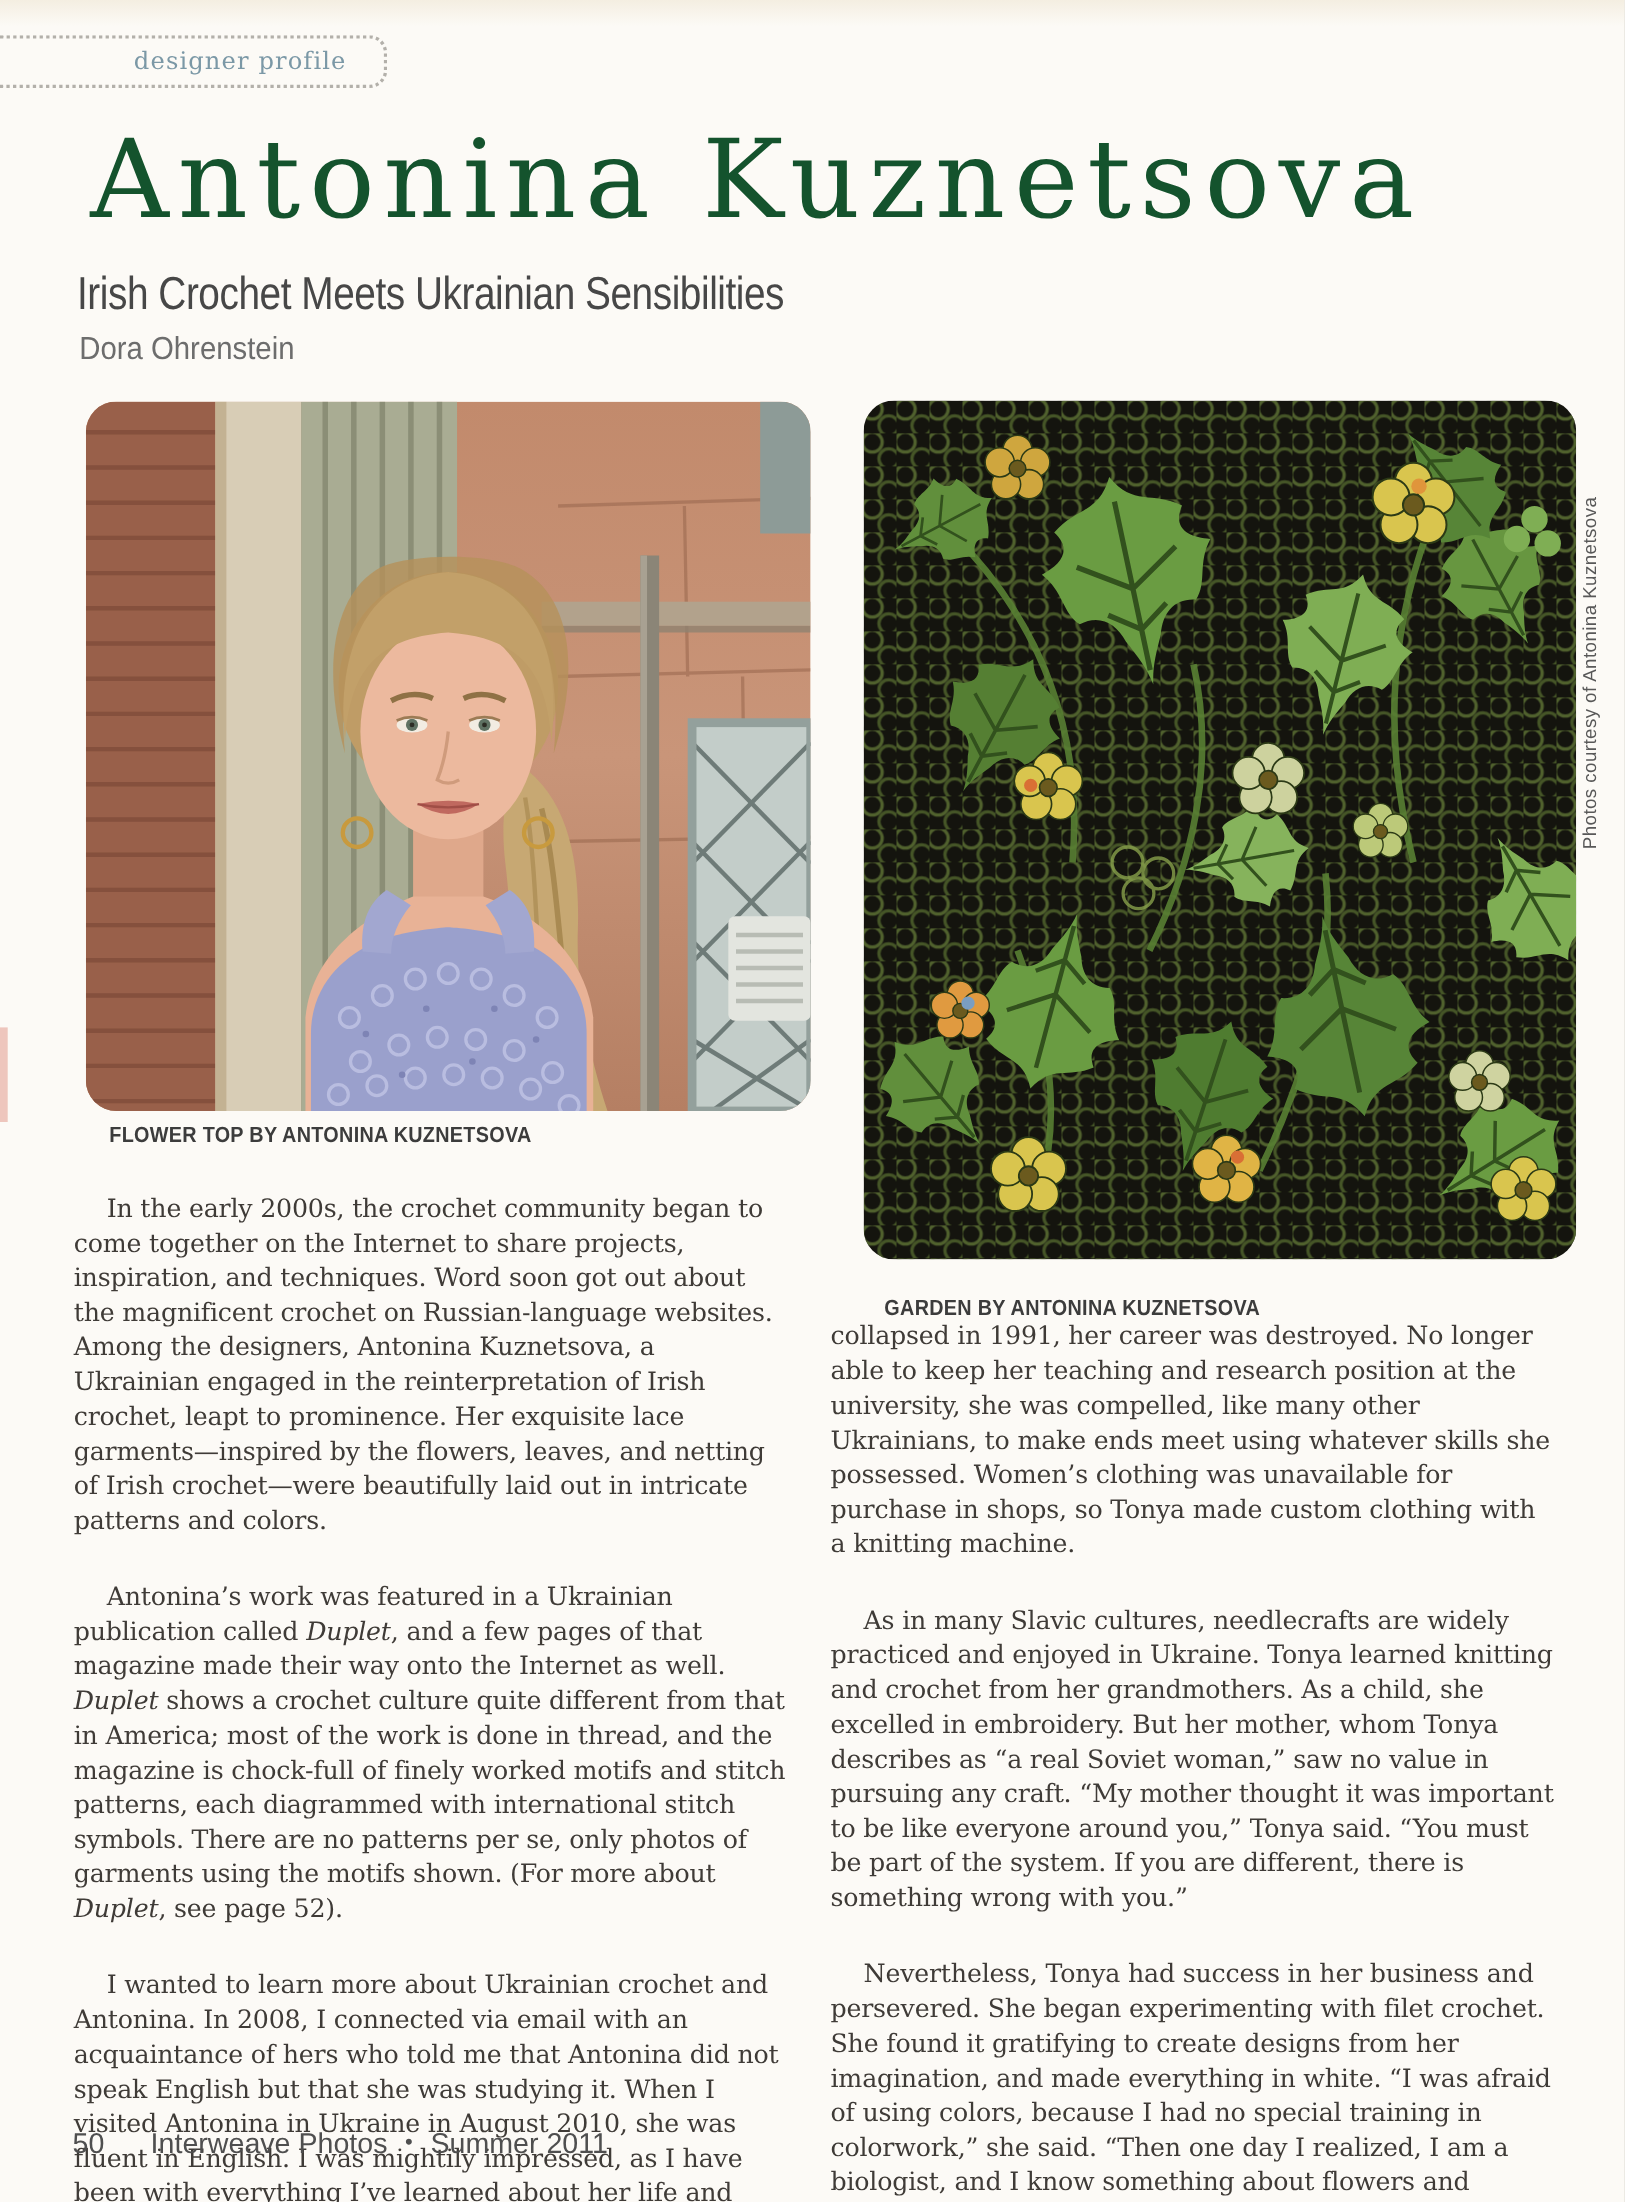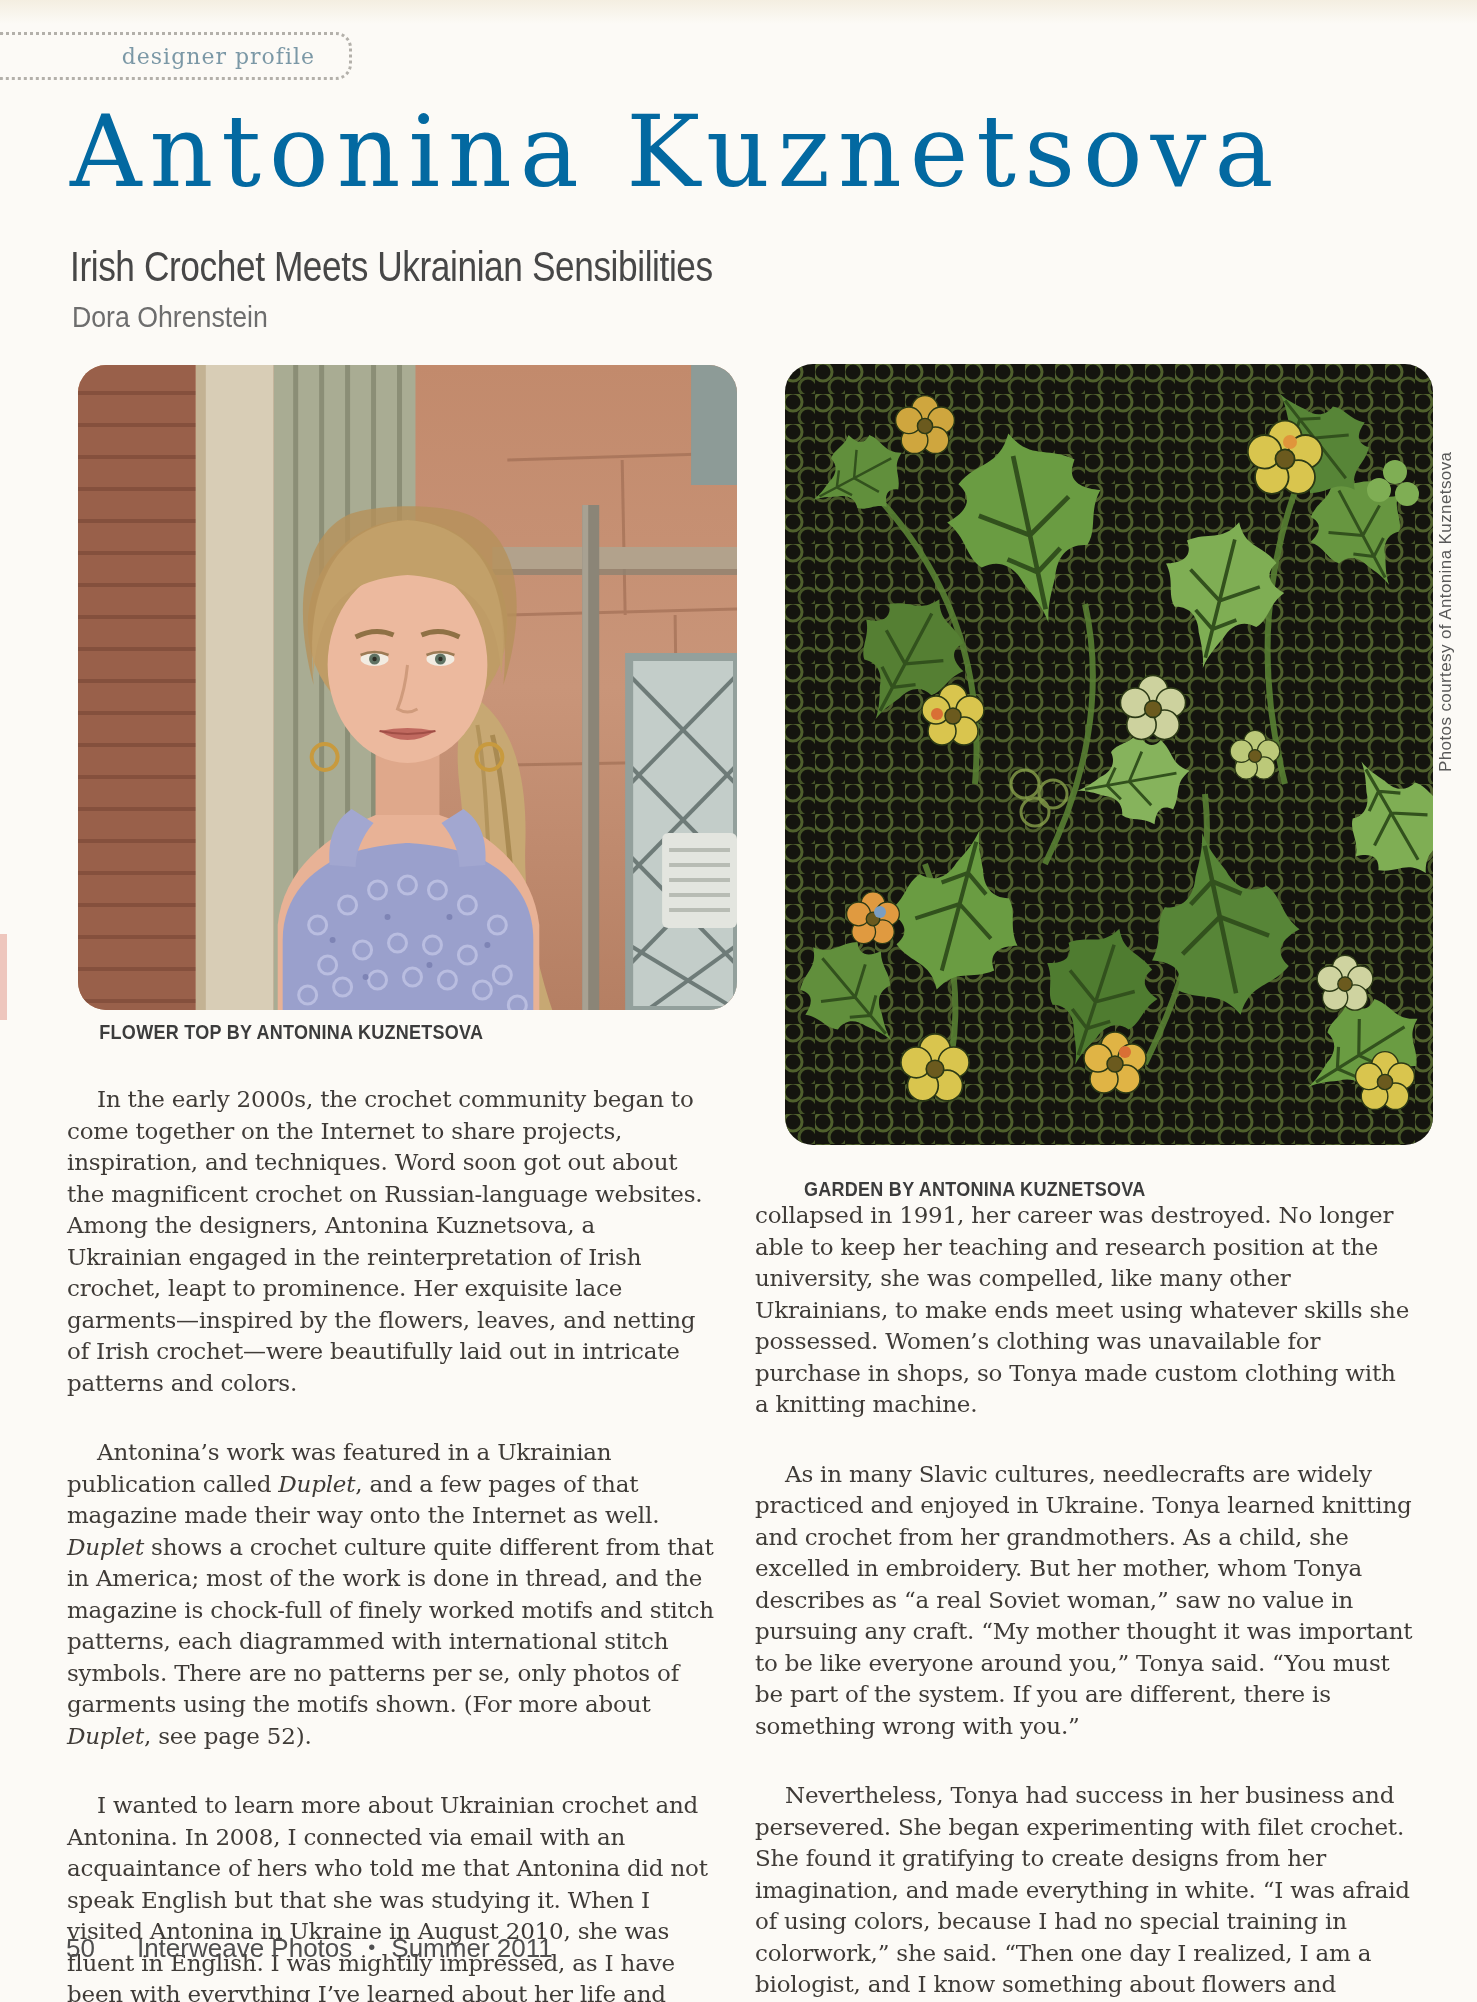--- a/index.html
+++ b/index.html
@@ -17,23 +17,23 @@
     position:absolute; left:0; top:32px; width:352px; height:48px;
     border-top:3px dotted #b3b0aa; border-bottom:3px dotted #b3b0aa; border-right:3px dotted #b3b0aa;
     border-radius:0 16px 16px 0;
     display:flex; align-items:center; justify-content:flex-end; padding-right:34px; box-sizing:border-box;
   }
   .profile-tag .tag-text {
     font-family:"DejaVu Serif", serif; font-size:22px; color:#7b98a6; letter-spacing:1px;
   }
 
   .title {
-    position:absolute; left:70px; top:94px; margin:0; white-space:nowrap;
+    position:absolute; left:70px; top:94px; margin:12px; white-space:nowrap;
     font-family:"DejaVu Serif", serif; font-weight:400; font-size:99px;
-    letter-spacing:8px; color:#0369a1;
+    letter-spacing:8px; color:#14532d;
   }
   .subtitle {
     position:absolute; left:70px; top:243px; white-space:nowrap;
     font-size:42px; font-weight:400; color:#474747; letter-spacing:-0.5px;
     transform:scaleX(0.84); transform-origin:left center;
   }
   .byline {
     position:absolute; left:72px; top:301px; white-space:nowrap;
     font-size:29px; color:#6d6d6d; transform:scaleX(0.92); transform-origin:left center;
   }

